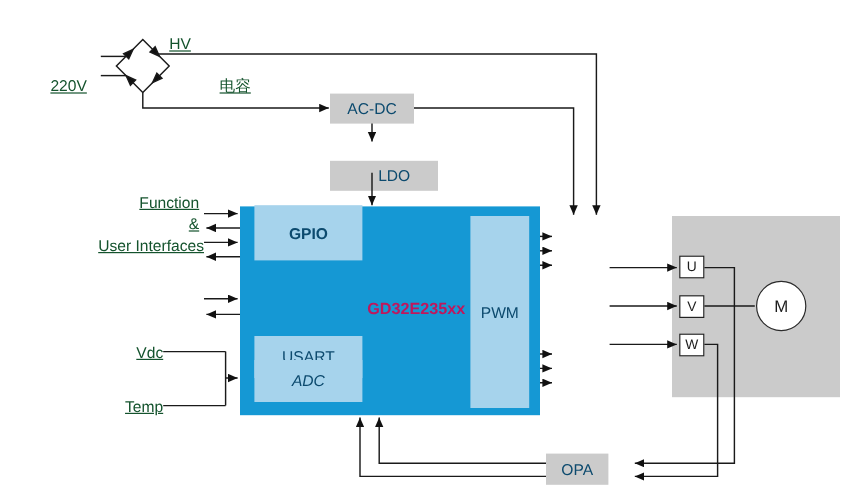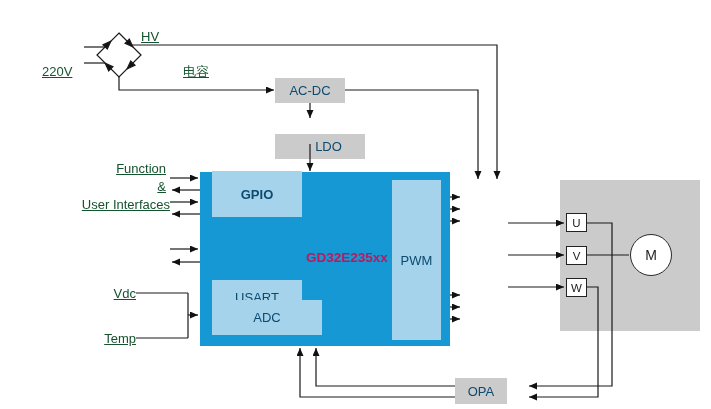--- a/index.html
+++ b/index.html
@@ -52,21 +52,21 @@
   <div class="block gray" style="left:275px;top:78px;width:70px;height:25px;">AC-DC</div>
 
   <div class="block gray" style="left:275px;top:134px;width:90px;height:25px;padding-left:17px;">LDO</div>
 
   <div class="block mcu" style="left:200px;top:172px;width:250px;height:174px;"></div>
 
   <div class="block sub" style="left:212px;top:171px;width:90px;height:46px;font-weight:bold;">GPIO</div>
 
   <div class="block sub" style="left:212px;top:240px;width:90px;height:35px;margin-top:40px;">USART</div>
 
-  <div class="block sub" style="left:212px;top:300px;width:110px;height:35px;">ADC</div>
+  <div class="block sub" style="left:212px;top:300px;width:90px;height:35px;font-style:italic;">ADC</div>
 
   <div class="block sub" style="left:392px;top:180px;width:49px;height:160px;">PWM</div>
 
   <div class="mcu-name">GD32E235xx</div>
 
 
   <div class="block gray" style="left:560px;top:180px;width:140px;height:151px;"></div>
 
   <div class="phasebox" style="left:566px;top:213px;">U</div>
   <div class="phasebox" style="left:566px;top:246px;">V</div>

